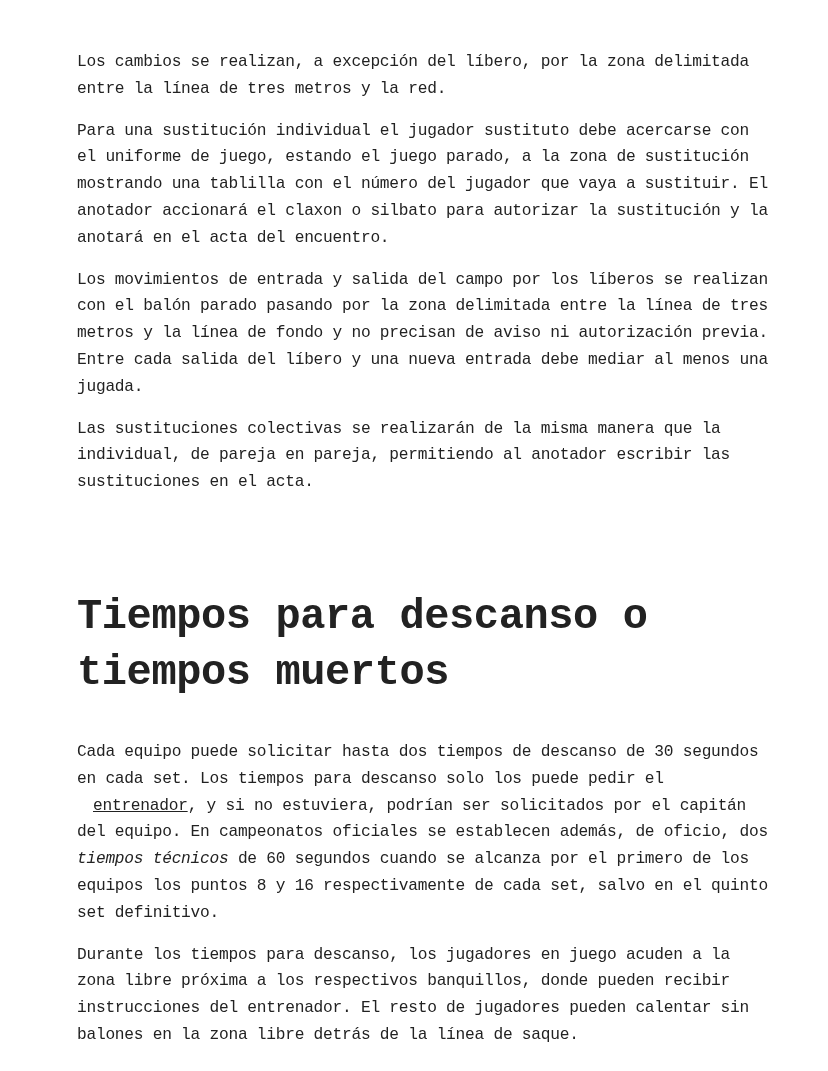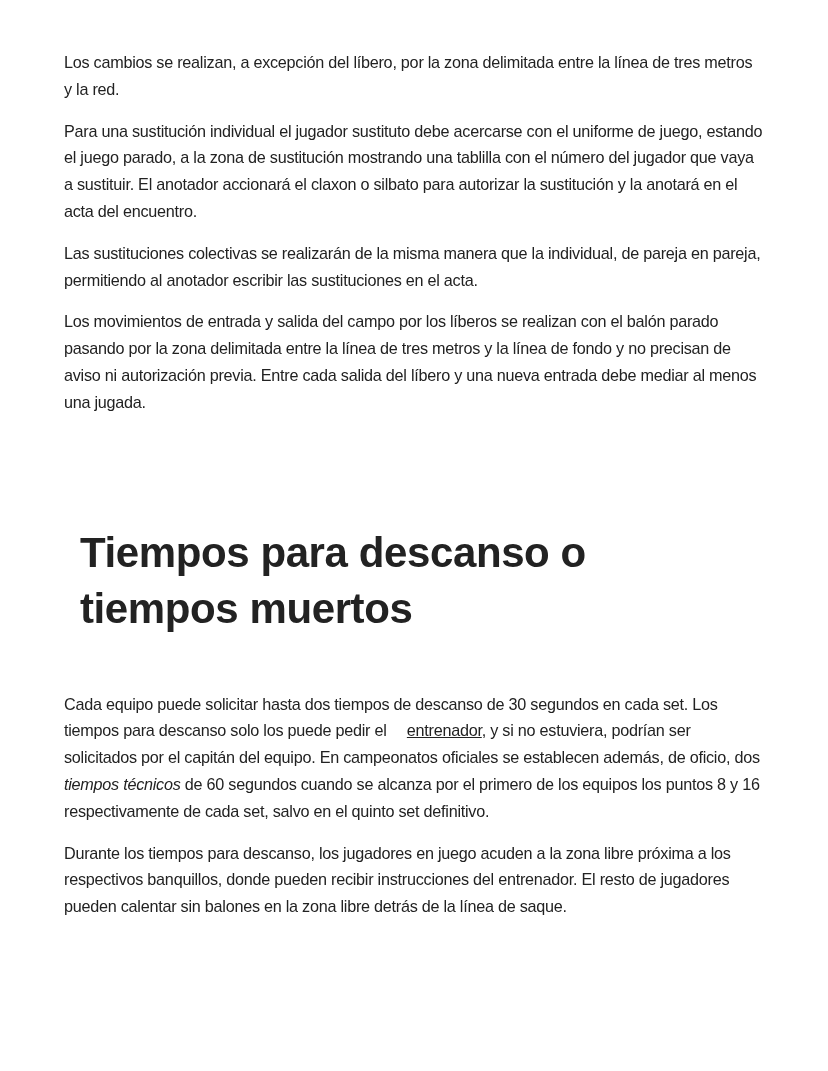--- a/index.html
+++ b/index.html
@@ -9,55 +9,56 @@
     }
     body {
       width: 828px;
       height: 1071px;
       overflow: hidden;
       font-family: "Liberation Sans", "DejaVu Sans", sans-serif;
       color: #222222;
     }
     .content {
       position: absolute;
-      left: 64px;
+      left: 77px;
       top: 49px;
       width: 700px;
+      font-family: Liberation Mono, monospace;
     }
     p.para {
       font-size: 16.2px;
       line-height: 26.8px;
       margin: 0 0 15px 0;
       letter-spacing: -0.25px;
     }
     h2.section-title {
       font-size: 42px;
       line-height: 56px;
       font-weight: bold;
       color: #222222;
-      margin: 16px;
+      margin: 0;
       letter-spacing: -0.4px;
     }
     .gap-before-heading { height: 78px; }
     .gap-after-heading { height: 38px; }
     a.inline-link {
       color: #222222;
       text-decoration: underline;
       margin-left: 16px;
     }
     em { font-style: italic; }
   </style>
 </head>
 <body>
 
 <div class="content">
   <p class="para">Los cambios se realizan, a excepción del líbero, por la zona delimitada entre la línea de tres metros y la red.</p>
   <p class="para">Para una sustitución individual el jugador sustituto debe acercarse con el uniforme de juego, estando el juego parado, a la zona de sustitución mostrando una tablilla con el número del jugador que vaya a sustituir. El anotador accionará el claxon o silbato para autorizar la sustitución y la anotará en el acta del encuentro.</p>
+  <p class="para">Los movimientos de entrada y salida del campo por los líberos se realizan con el balón parado pasando por la zona delimitada entre la línea de tres metros y la línea de fondo y no precisan de aviso ni autorización previa. Entre cada salida del líbero y una nueva entrada debe mediar al menos una jugada.</p>
   <p class="para">Las sustituciones colectivas se realizarán de la misma manera que la individual, de pareja en pareja, permitiendo al anotador escribir las sustituciones en el acta.</p>
-  <p class="para">Los movimientos de entrada y salida del campo por los líberos se realizan con el balón parado pasando por la zona delimitada entre la línea de tres metros y la línea de fondo y no precisan de aviso ni autorización previa. Entre cada salida del líbero y una nueva entrada debe mediar al menos una jugada.</p>
 
   <div class="gap-before-heading"></div>
 
   <h2 class="section-title">Tiempos para descanso o tiempos muertos</h2>
 
   <div class="gap-after-heading"></div>
 
   <p class="para"><span>Cada equipo puede solicitar hasta dos tiempos de descanso de 30 segundos en cada set. Los tiempos para descanso solo los puede pedir el </span><a class="inline-link" href="#">entrenador</a><span>, y si no estuviera, podrían ser solicitados por el capitán del equipo. En campeonatos oficiales se establecen además, de oficio, dos </span><em>tiempos técnicos</em><span> de 60 segundos cuando se alcanza por el primero de los equipos los puntos 8 y 16 respectivamente de cada set, salvo en el quinto set definitivo.</span></p>
 
   <p class="para">Durante los tiempos para descanso, los jugadores en juego acuden a la zona libre próxima a los respectivos banquillos, donde pueden recibir instrucciones del entrenador. El resto de jugadores pueden calentar sin balones en la zona libre detrás de la línea de saque.</p>

